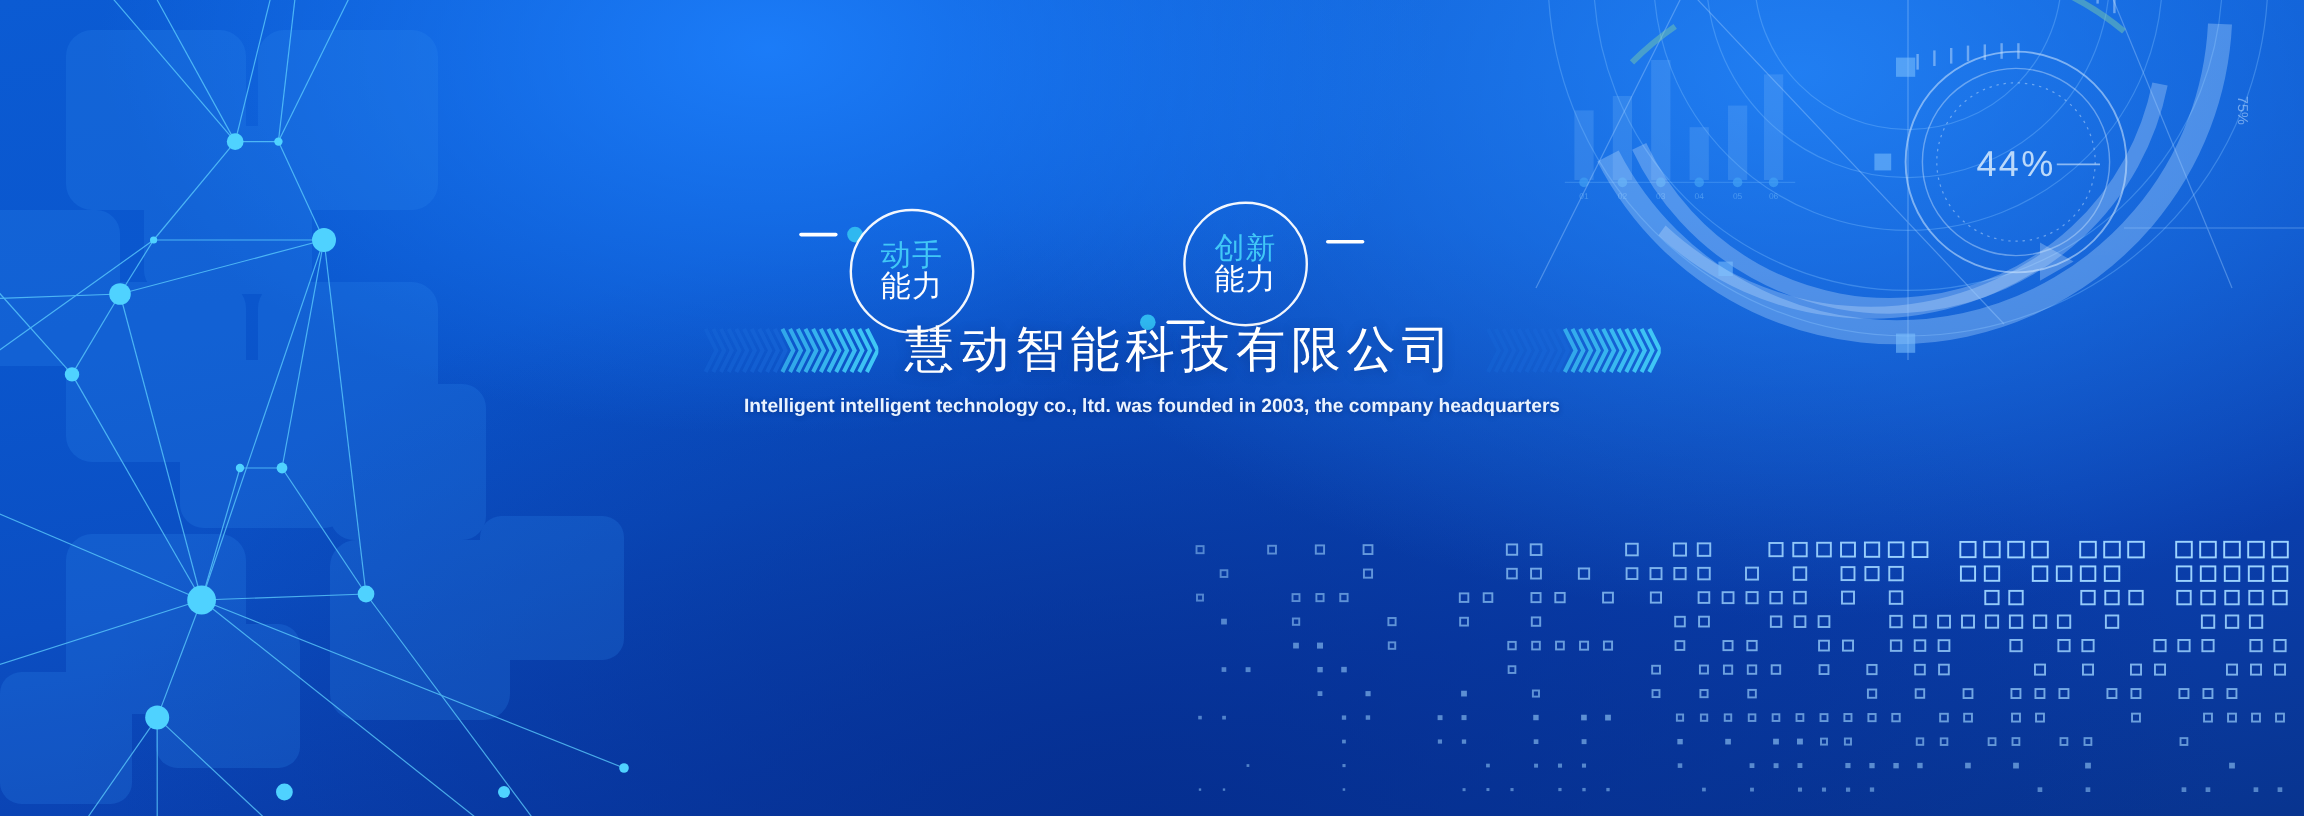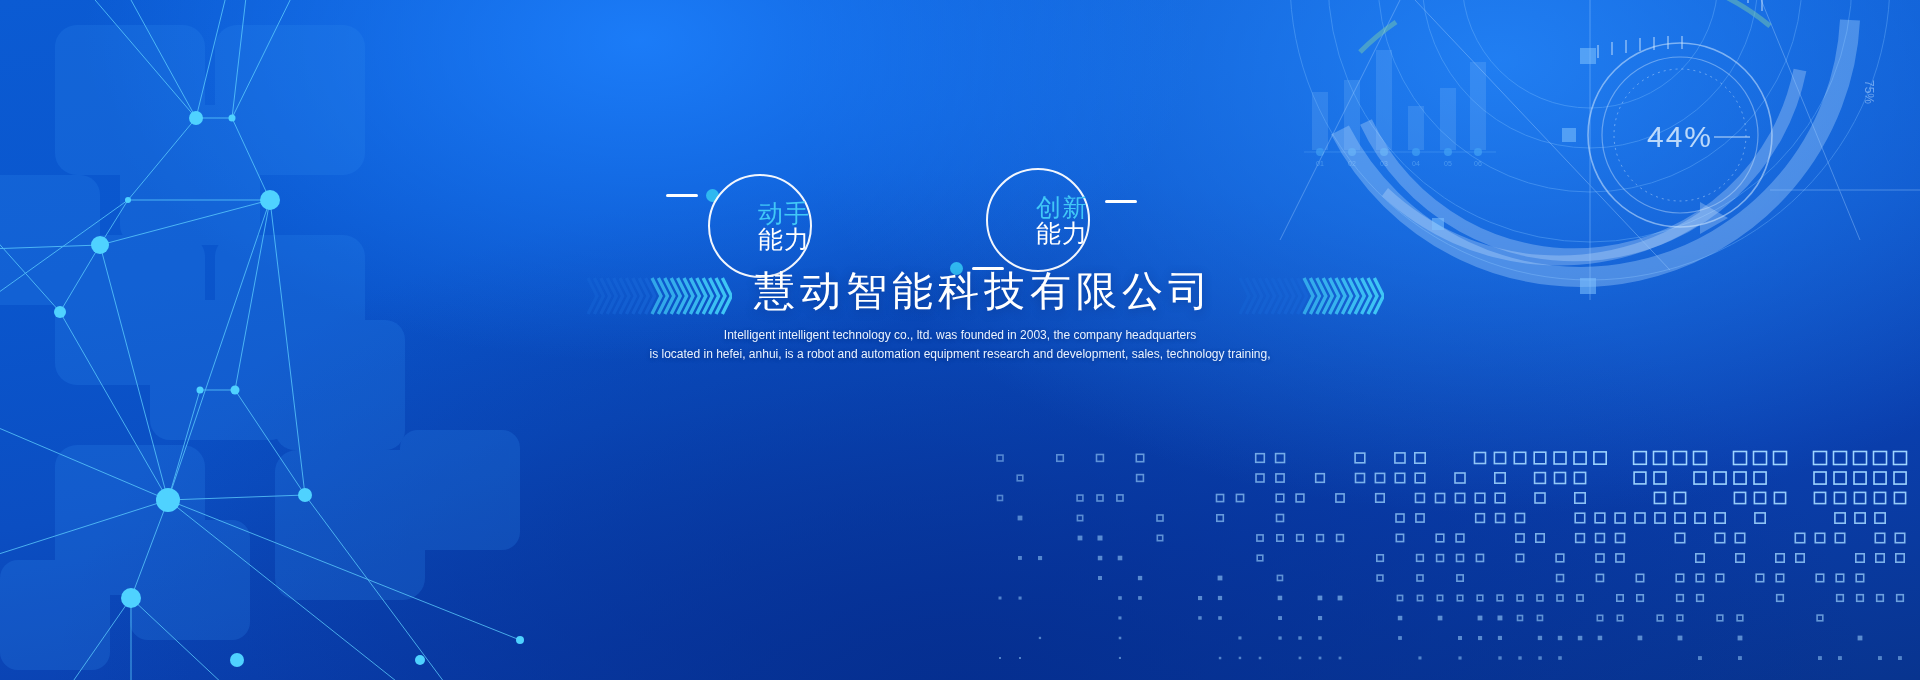--- a/index.html
+++ b/index.html
@@ -27,43 +27,43 @@
   
   #barsvg{position:absolute;left:1300px;top:40px;width:200px;height:130px;opacity:.5;}
 
   
   #center{position:absolute;left:0;right:0;top:0;}
 
   #circles{position:relative;height:130px;margin:0 auto;width:520px;}
   .circ{
     position:absolute;width:104px;height:104px;border-radius:50%;
     border:2px solid rgba(255,255,255,.95);
-    display:flex;flex-direction:column;align-items:flex-end;justify-content:center;
+    display:flex;flex-direction:column;align-items:center;justify-content:center;
     line-height:1.06;
   }
   .circ .l1,.circ .l2{display:block;font-size:25px;font-weight:400;letter-spacing:1px;}
   .c1{left:8px;top:14px;}
   .c2{left:146px;top:6px;}
   .c3{left:286px;top:8px;}
   .cyan{color:#41c8f7;}
   .white{color:#ffffff;}
 
   .dot{position:absolute;width:13px;height:13px;border-radius:50%;background:#2fb8f0;}
   .dash{position:absolute;width:32px;height:3px;background:#ffffff;border-radius:2px;}
 
-  #nameRow{position:absolute;left:0;right:0;top:264px;display:flex;align-items:flex-end;justify-content:center;gap:22px;margin-left:48px;}
+  #nameRow{position:absolute;left:0;right:0;top:264px;display:flex;align-items:center;justify-content:center;gap:22px;margin-left:48px;}
   #companyName{
     color:#ffffff;font-size:41px;font-weight:400;letter-spacing:5px;white-space:nowrap;
     text-shadow:0 2px 10px rgba(0,30,90,.35);
   }
   .chevrons{display:block;}
 
   #para{
     position:absolute;left:0;right:0;top:326px;text-align:center;
-    color:#eaf3ff;font-size:12px;line-height:1.62;font-weight:400;
+    color:#eaf3ff;font-size:16px;line-height:1.62;font-weight:700;
     text-shadow:0 1px 4px rgba(0,25,80,.4);
   }
   #para .ln{display:block;}
 </style>
 </head>
 <body>
 
 <div id="stage">
 
   <svg id="netsvg" viewBox="0 0 640 680" preserveAspectRatio="none">
@@ -550,17 +550,16 @@
           <path d="M112.80000000000001 5 L121.80000000000001 23 L112.80000000000001 41" fill="none" stroke="#3fc6f5" stroke-width="3.4" opacity="0.90"></path>
           <path d="M119.2 5 L128.2 23 L119.2 41" fill="none" stroke="#3fc6f5" stroke-width="3.4" opacity="0.92"></path>
           <path d="M125.60000000000001 5 L134.60000000000002 23 L125.60000000000001 41" fill="none" stroke="#3fc6f5" stroke-width="3.4" opacity="0.95"></path>
           <path d="M132 5 L141 23 L132 41" fill="none" stroke="#3fc6f5" stroke-width="3.4" opacity="0.97"></path>
           <path d="M138.4 5 L147.4 23 L138.4 41" fill="none" stroke="#3fc6f5" stroke-width="3.4" opacity="1.00"></path>
         </svg>
     </div>
 
     <div id="para">
       <span class="ln">Intelligent intelligent technology co., ltd. was founded in 2003, the company headquarters</span>
-      <span class="ln">is located in hefei, anhui, is a robot and automation equipment research and development, sales, technology training,</span>
     </div>
 
   </div>
 </div>
 
 </body></html>

